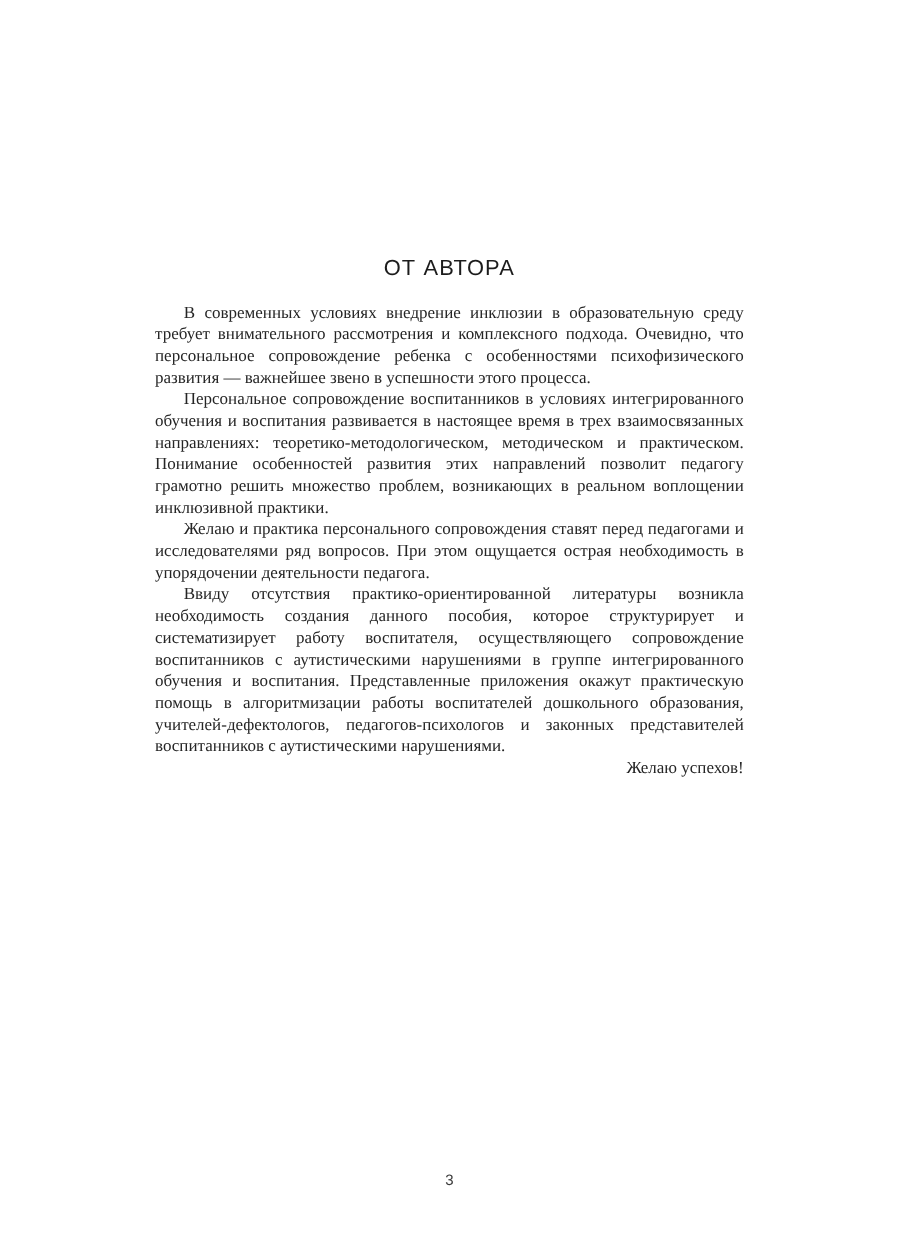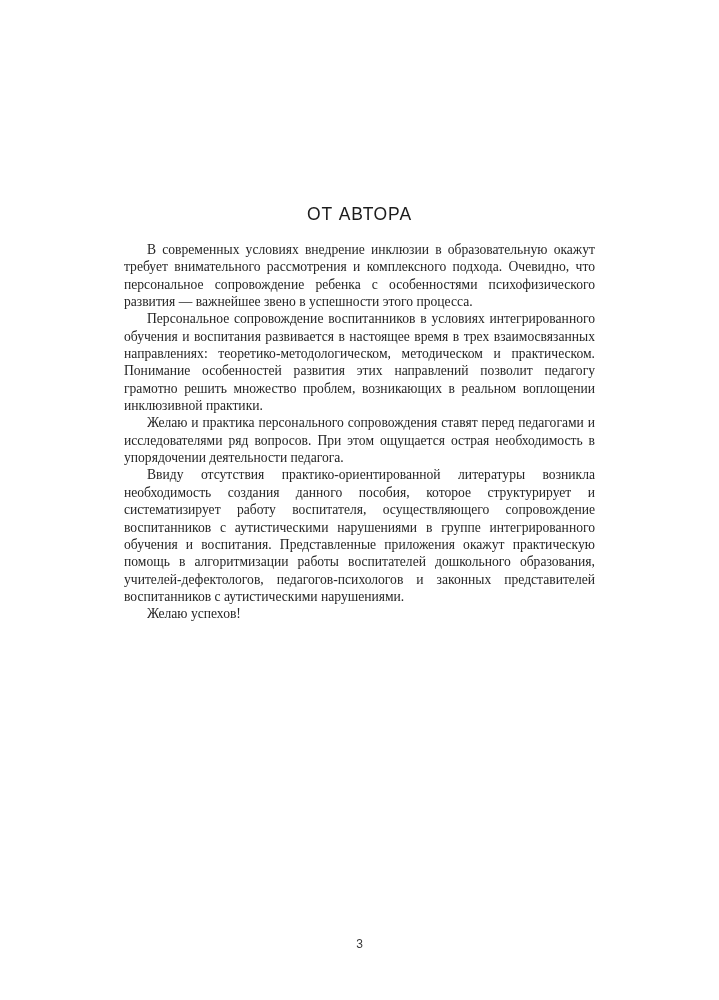--- a/index.html
+++ b/index.html
@@ -54,21 +54,21 @@
     -webkit-hyphens: manual;
   }
 
   .body-text p {
     margin: 0;
     text-indent: 23px;
     text-align: justify;
   }
 
   .body-text p.last-line {
-    text-align: left;
+    text-align: right;
   }
 
   .page-number {
     position: absolute;
     left: 0;
     top: 938px;
     width: 719px;
     text-align: center;
     font-family: "Liberation Sans", "DejaVu Sans", sans-serif;
     font-size: 12px;
@@ -79,21 +79,21 @@
 </head>
 <body>
 
 <div class="page">
 
   <div class="content">
 
     <h1 class="chapter-title">ОТ АВТОРА</h1>
 
     <div class="body-text">
-      <p>В современных условиях внедрение инклюзии в образовательную окажут требует внимательного рассмотрения и комплексного подхода. Очевидно, что персональное сопровождение ребенка с особенностями психофизического развития — важнейшее звено в успешности этого процесса.</p>
+      <p>В современных условиях внедрение инклюзии в образовательную среду требует внимательного рассмотрения и комплексного подхода. Очевидно, что персональное сопровождение ребенка с особенностями психофизического развития — важнейшее звено в успешности этого процесса.</p>
       <p>Персональное сопровождение воспитанников в условиях интегрированного обучения и воспитания развивается в настоящее время в трех взаимосвязанных направлениях: теоретико-методологическом, методическом и практическом. Понимание особенностей развития этих направлений позволит педагогу грамотно решить множество проблем, возникающих в реальном воплощении инклюзивной практики.</p>
       <p>Желаю и практика персонального сопровождения ставят перед педагогами и исследователями ряд вопросов. При этом ощущается острая необходимость в упорядочении деятельности педагога.</p>
       <p>Ввиду отсутствия практико-ориентированной литературы возникла необходимость создания данного пособия, которое структурирует и систематизирует работу воспитателя, осуществляющего сопровождение воспитанников с аутистическими нарушениями в группе интегрированного обучения и воспитания. Представленные приложения окажут практическую помощь в алгоритмизации работы воспитателей дошкольного образования, учителей-дефектологов, педагогов-психологов и законных представителей воспитанников с аутистическими нарушениями.</p>
       <p class="last-line">Желаю успехов!</p>
     </div>
 
   </div>
 
   <div class="page-number">3</div>
 

